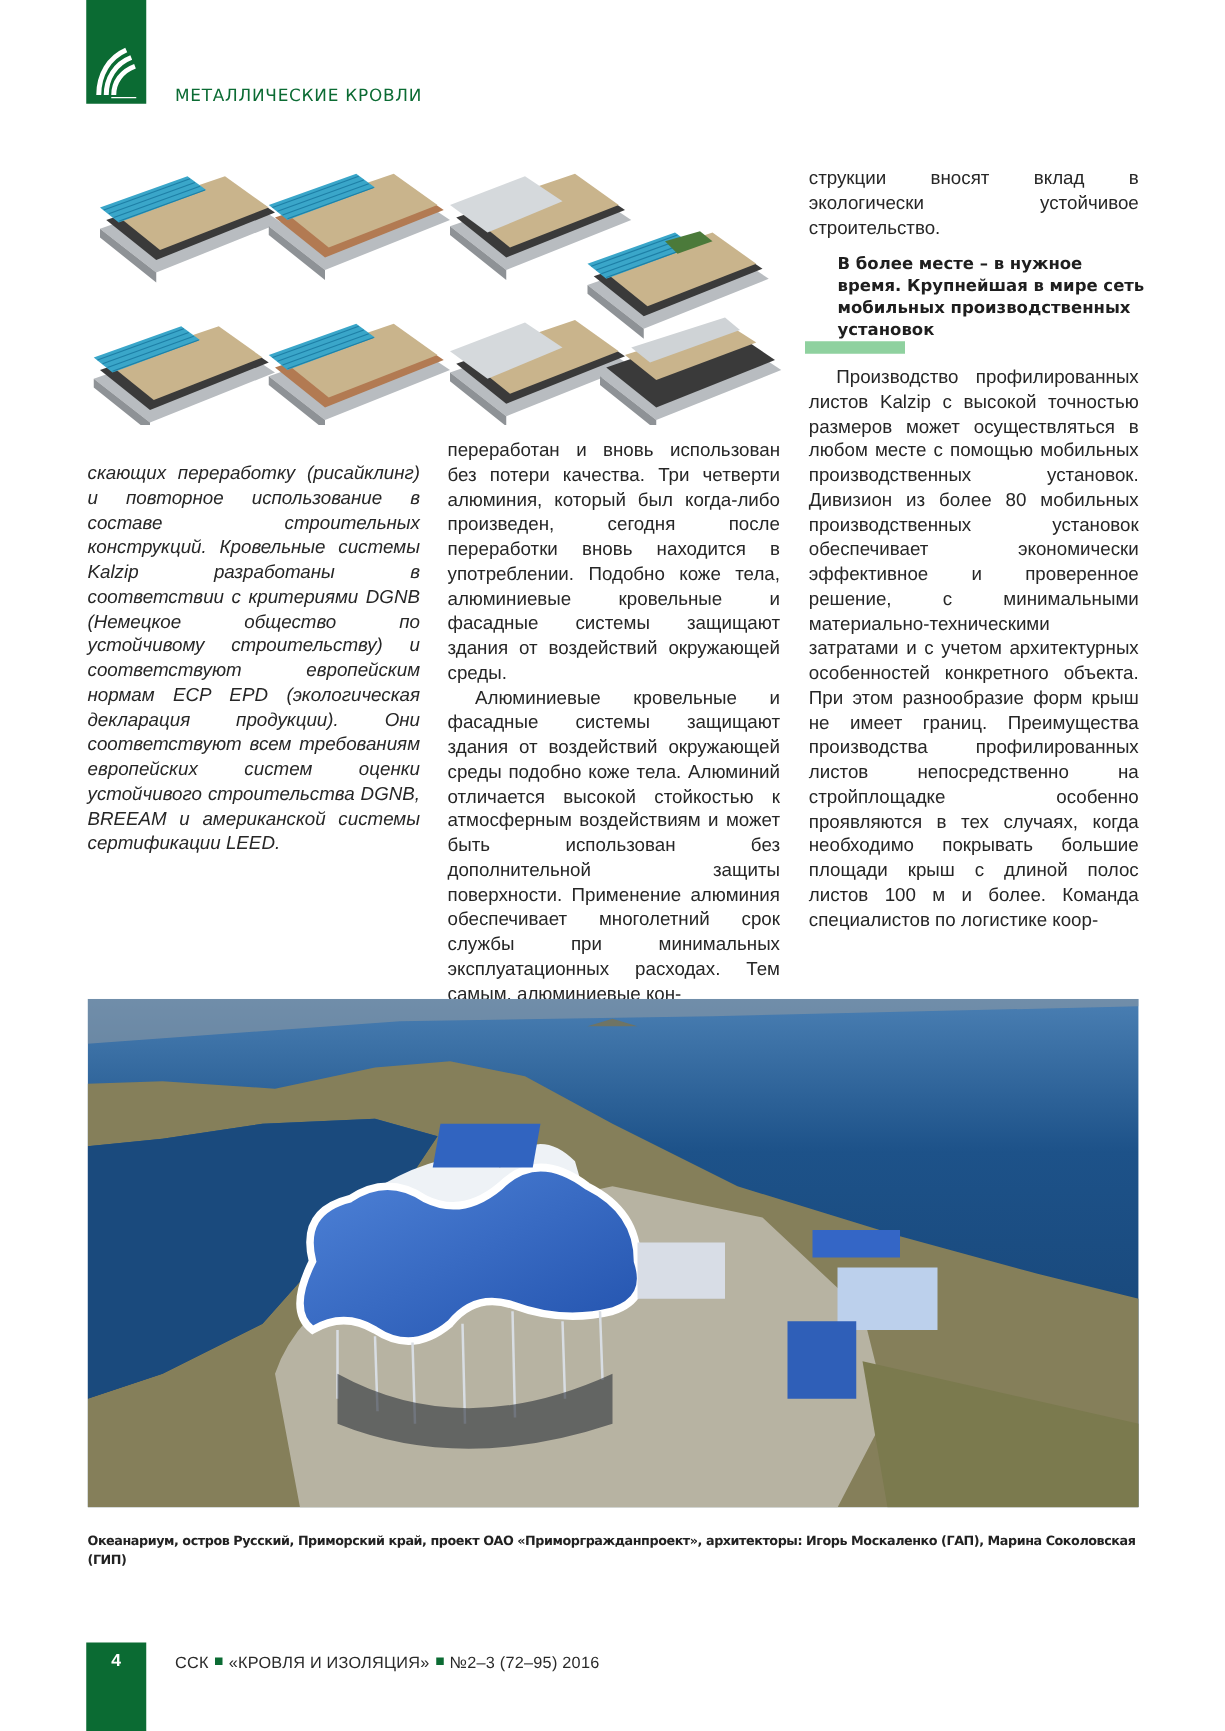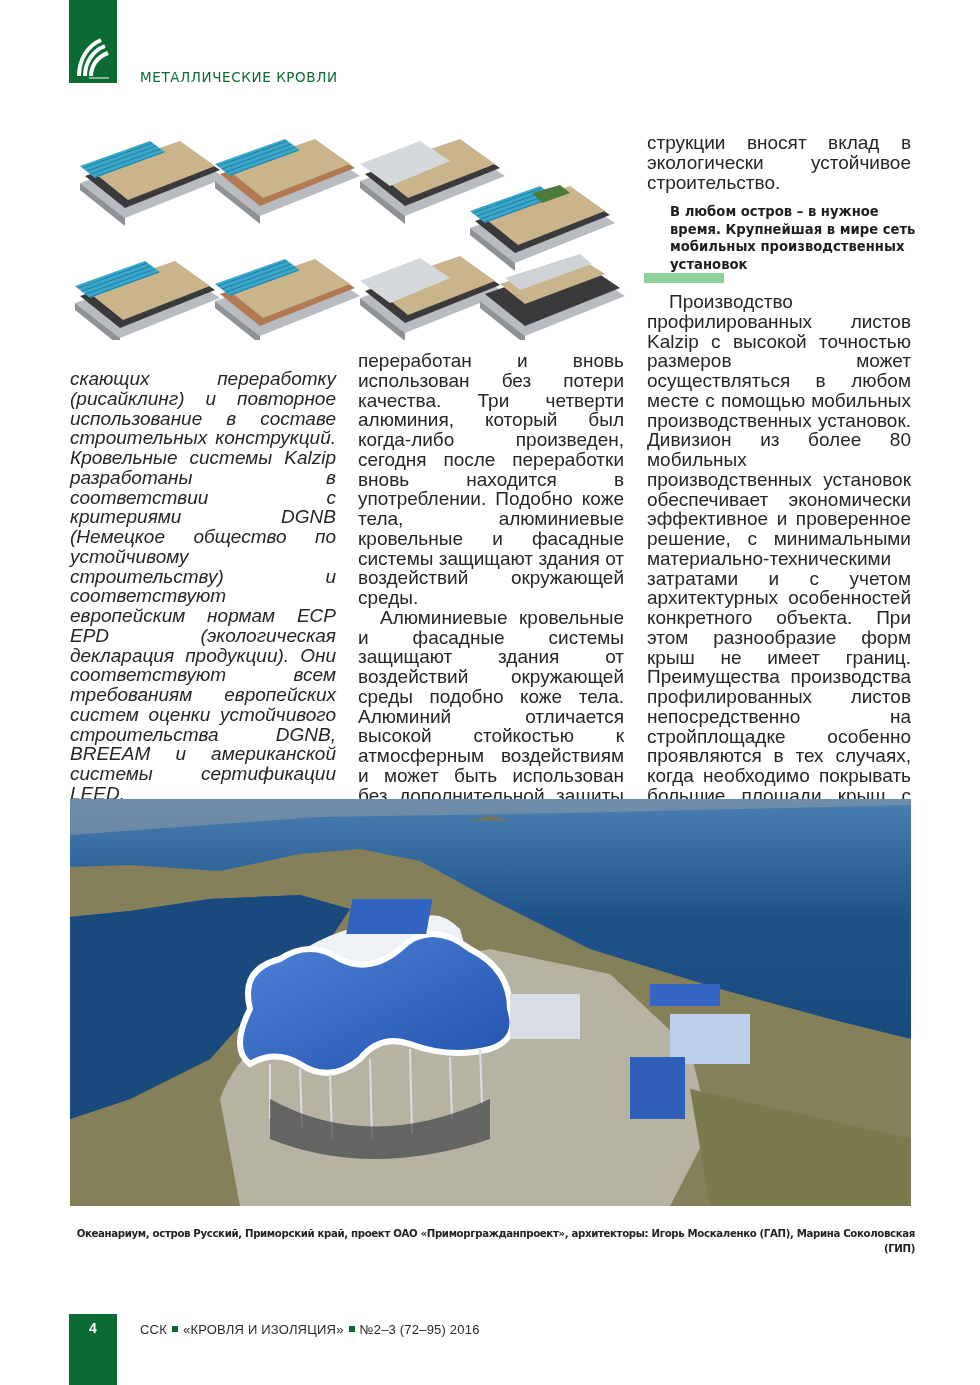--- a/index.html
+++ b/index.html
@@ -3,33 +3,33 @@
 <meta charset="utf-8">
 <style>
   html, body { margin:0; padding:0; background:#ffffff; }
   body { width:980px; height:1385px; position:relative; overflow:hidden;
          font-family:"Liberation Sans", sans-serif; color:#222; }
   .logo-block { position:absolute; left:69px; top:0; width:48px; height:83px; background:#0b6b33; }
   .logo-block svg { position:absolute; left:6px; top:36px; }
   .section-title { position:absolute; left:140px; top:69px; font-family:"DejaVu Sans", sans-serif;
                    font-weight:normal; font-size:13.5px; letter-spacing:0.6px; color:#0b6b33; }
   .diagrams { position:absolute; left:70px; top:128px; width:560px; height:212px; }
-  .col { position:absolute; font-size:19px; line-height:19.75px; text-align:justify; color:#262626; }
+  .col { position:absolute; font-size:15px; line-height:19.75px; text-align:justify; color:#262626; }
   .col p { margin:0; }
   .col p.ind { text-indent:22px; }
   .col1 { left:70px; top:369px; width:266px;font-style:italic; }
   .col2 { left:358px; top:351px; width:266px; }
   .col3 { left:647px; top:133px; width:264px; }
   .subhead { position:absolute; left:670px; top:203px; width:250px; font-family:"DejaVu Sans", sans-serif;
              font-weight:bold; font-size:13.2px; line-height:17.6px; color:#1e1e1e; }
   .subhead-bar { position:absolute; left:644px; top:273px; width:80px; height:10px; background:#8fd19f; }
   .col3b { left:647px; top:292px; width:264px; }
   .photo { position:absolute; left:70px; top:799px; width:841px; height:407px; overflow:hidden; }
   .caption { position:absolute; left:70px; top:1226px; width:845px; font-family:"DejaVu Sans", sans-serif;
-             font-weight:bold; font-size:10.2px; line-height:15px; color:#222; letter-spacing:-0.35px;text-align:right; }
+             font-weight:bold; font-size:10.2px; line-height:15px; color:#222; letter-spacing:-0.35px; }
   .page-num-block { position:absolute; left:69px; top:1314px; width:48px; height:71px; background:#0b6b33; }
   .page-num { position:absolute; left:0; top:6px; width:48px; text-align:center; color:#fff; font-weight:bold; font-size:14px; }
   .footer-text { position:absolute; left:140px; top:1322px; font-size:13px; color:#2a2a2a; letter-spacing:0.2px; }
   .footer-text .sq { display:inline-block; width:6px; height:6px; background:#0b6b33; margin:0 5px; vertical-align:2px; }
 </style>
 </head>
 <body>
 
 <div class="logo-block">
   <svg width="36" height="44" viewBox="0 0 36 44">
@@ -118,21 +118,21 @@
       <polygon points="5,38 100,5 140,32 45,70" fill="#3a3a3a"></polygon>
       <polygon points="20,28 100,2 125,18 45,48" fill="#c9b48c"></polygon>
       <polygon points="25,22 100,-2 112,8 40,34" fill="#cfd3d6"></polygon>
     </g>
   </svg>
 
 <div class="col col3">
   <p>струкции вносят вклад в экологически устойчивое строительство.</p>
 </div>
 <div class="subhead-bar"></div>
-<div class="subhead">В любом остров – в нужное время. Крупнейшая в мире сеть мобильных производственных установок</div>
+<div class="subhead">В более месте – в нужное время. Крупнейшая в мире сеть мобильных производственных установок</div>
 
 <div class="col col1">
   <p>скающих переработку (рисайклинг) и повторное использование в составе строительных конструкций. Кровельные системы Kalzip разработаны в соответствии с критериями DGNB (Немецкое общество по устойчивому строительству) и соответствуют европейским нормам ECP EPD (экологическая декларация продукции). Они соответствуют всем требованиям европейских систем оценки устойчивого строительства DGNB, BREEAM и американской системы сертификации LEED.</p>
 </div>
 <div class="col col2">
   <p>переработан и вновь использован без потери качества. Три четверти алюминия, который был когда-либо произведен, сегодня после переработки вновь находится в употреблении. Подобно коже тела, алюминиевые кровельные и фасадные системы защищают здания от воздействий окружающей среды.</p>
   <p class="ind">Алюминиевые кровельные и фасадные системы защищают здания от воздействий окружающей среды подобно коже тела. Алюминий отличается высокой стойкостью к атмосферным воздействиям и может быть использован без дополнительной защиты поверхности. Применение алюминия обеспечивает многолетний срок службы при минимальных эксплуатационных расходах. Тем самым, алюминиевые кон-</p>
 </div>
 <div class="col col3b">
   <p class="ind">Производство профилированных листов Kalzip с высокой точностью размеров может осуществляться в любом месте с помощью мобильных производственных установок. Дивизион из более 80 мобильных производственных установок обеспечивает экономически эффективное и проверенное решение, с минимальными материально-техническими затратами и с учетом архитектурных особенностей конкретного объекта. При этом разнообразие форм крыш не имеет границ. Преимущества производства профилированных листов непосредственно на стройплощадке особенно проявляются в тех случаях, когда необходимо покрывать большие площади крыш с длиной полос листов 100 м и более. Команда специалистов по логистике коор-</p>

